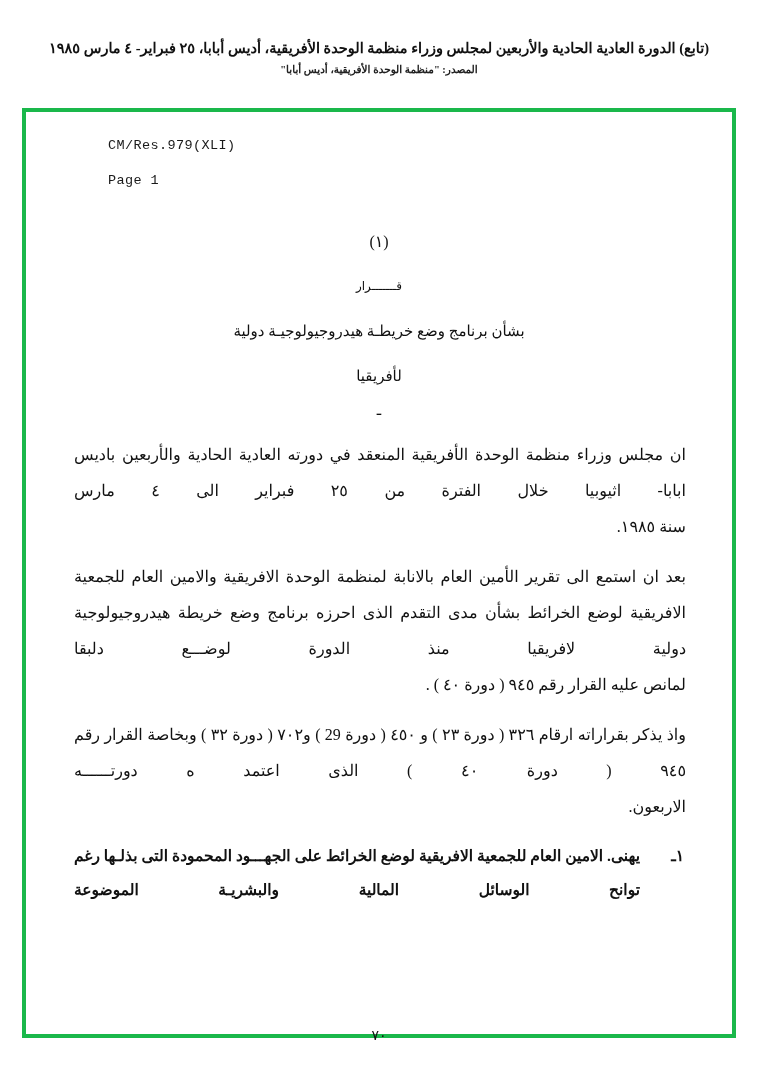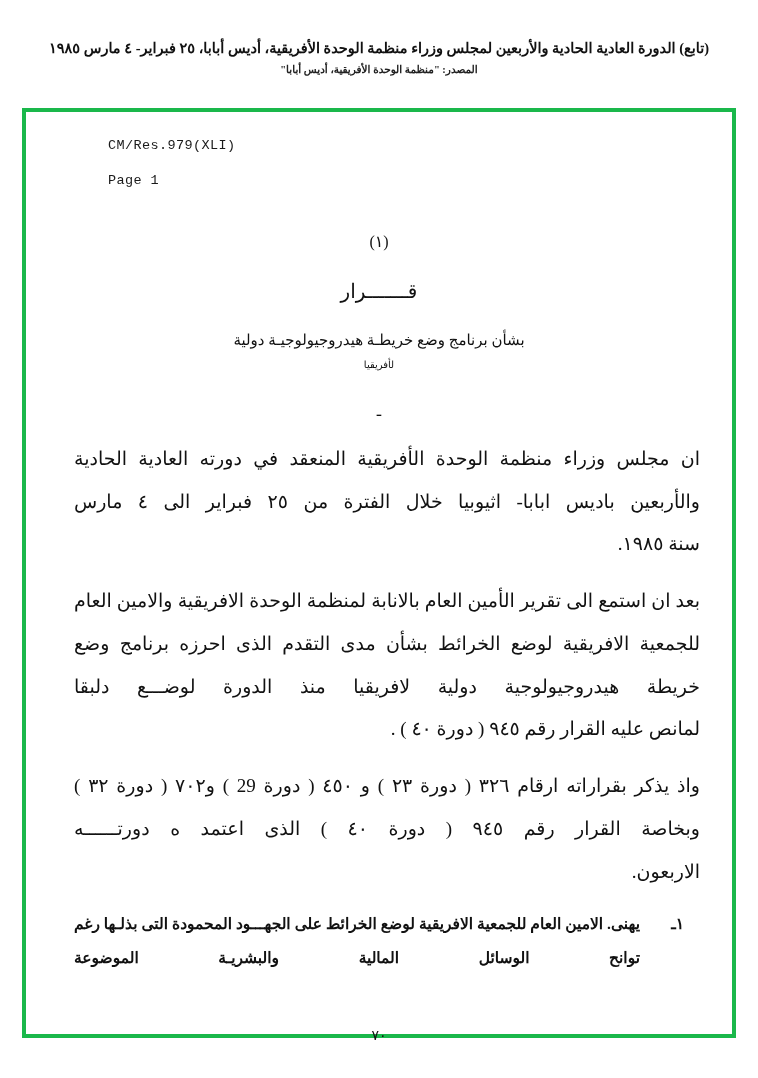--- a/index.html
+++ b/index.html
@@ -98,52 +98,52 @@
     color: #111;
   }
   .item-number {
     font-size: 16px;
     text-align: center;
     margin-right: 0;
     margin-bottom: 28px;
     letter-spacing: 1px;
   }
   .title-word {
-    font-size: 20px;
+    font-size: 12px;
     letter-spacing: 7px;
     text-align: center;
     margin-bottom: 22px;
   }
   .subtitle {
     font-size: 15px;
     text-align: center;
     letter-spacing: 1.5px;
     line-height: 2.05;
-    margin-bottom: 3px;
+    margin-bottom: 20px;
   }
   .subtitle2 {
-    font-size: 10px;
+    font-size: 15px;
     text-align: center;
     letter-spacing: 1.5px;
-    margin-bottom: 32px;
+    margin-bottom: 16px;
   }
   .dash-sep {
     text-align: center;
     font-size: 15px;
     margin: 6px 0 18px 0;
   }
 
   .para {
     direction: rtl;
     text-align: justify;
     text-align-last: justify;
-    font-size: 19px;
+    font-size: 16px;
     line-height: 2.25;
     letter-spacing: 0.2px;
-    margin: 0 2px 14px 18px;
+    margin: 0 16px 14px 18px;
   }
   .para.bold {
     font-weight: 700;
   }
   .para .last-line {
     display: block;
     text-align-last: right;
   }
 
   .numbered-row {

